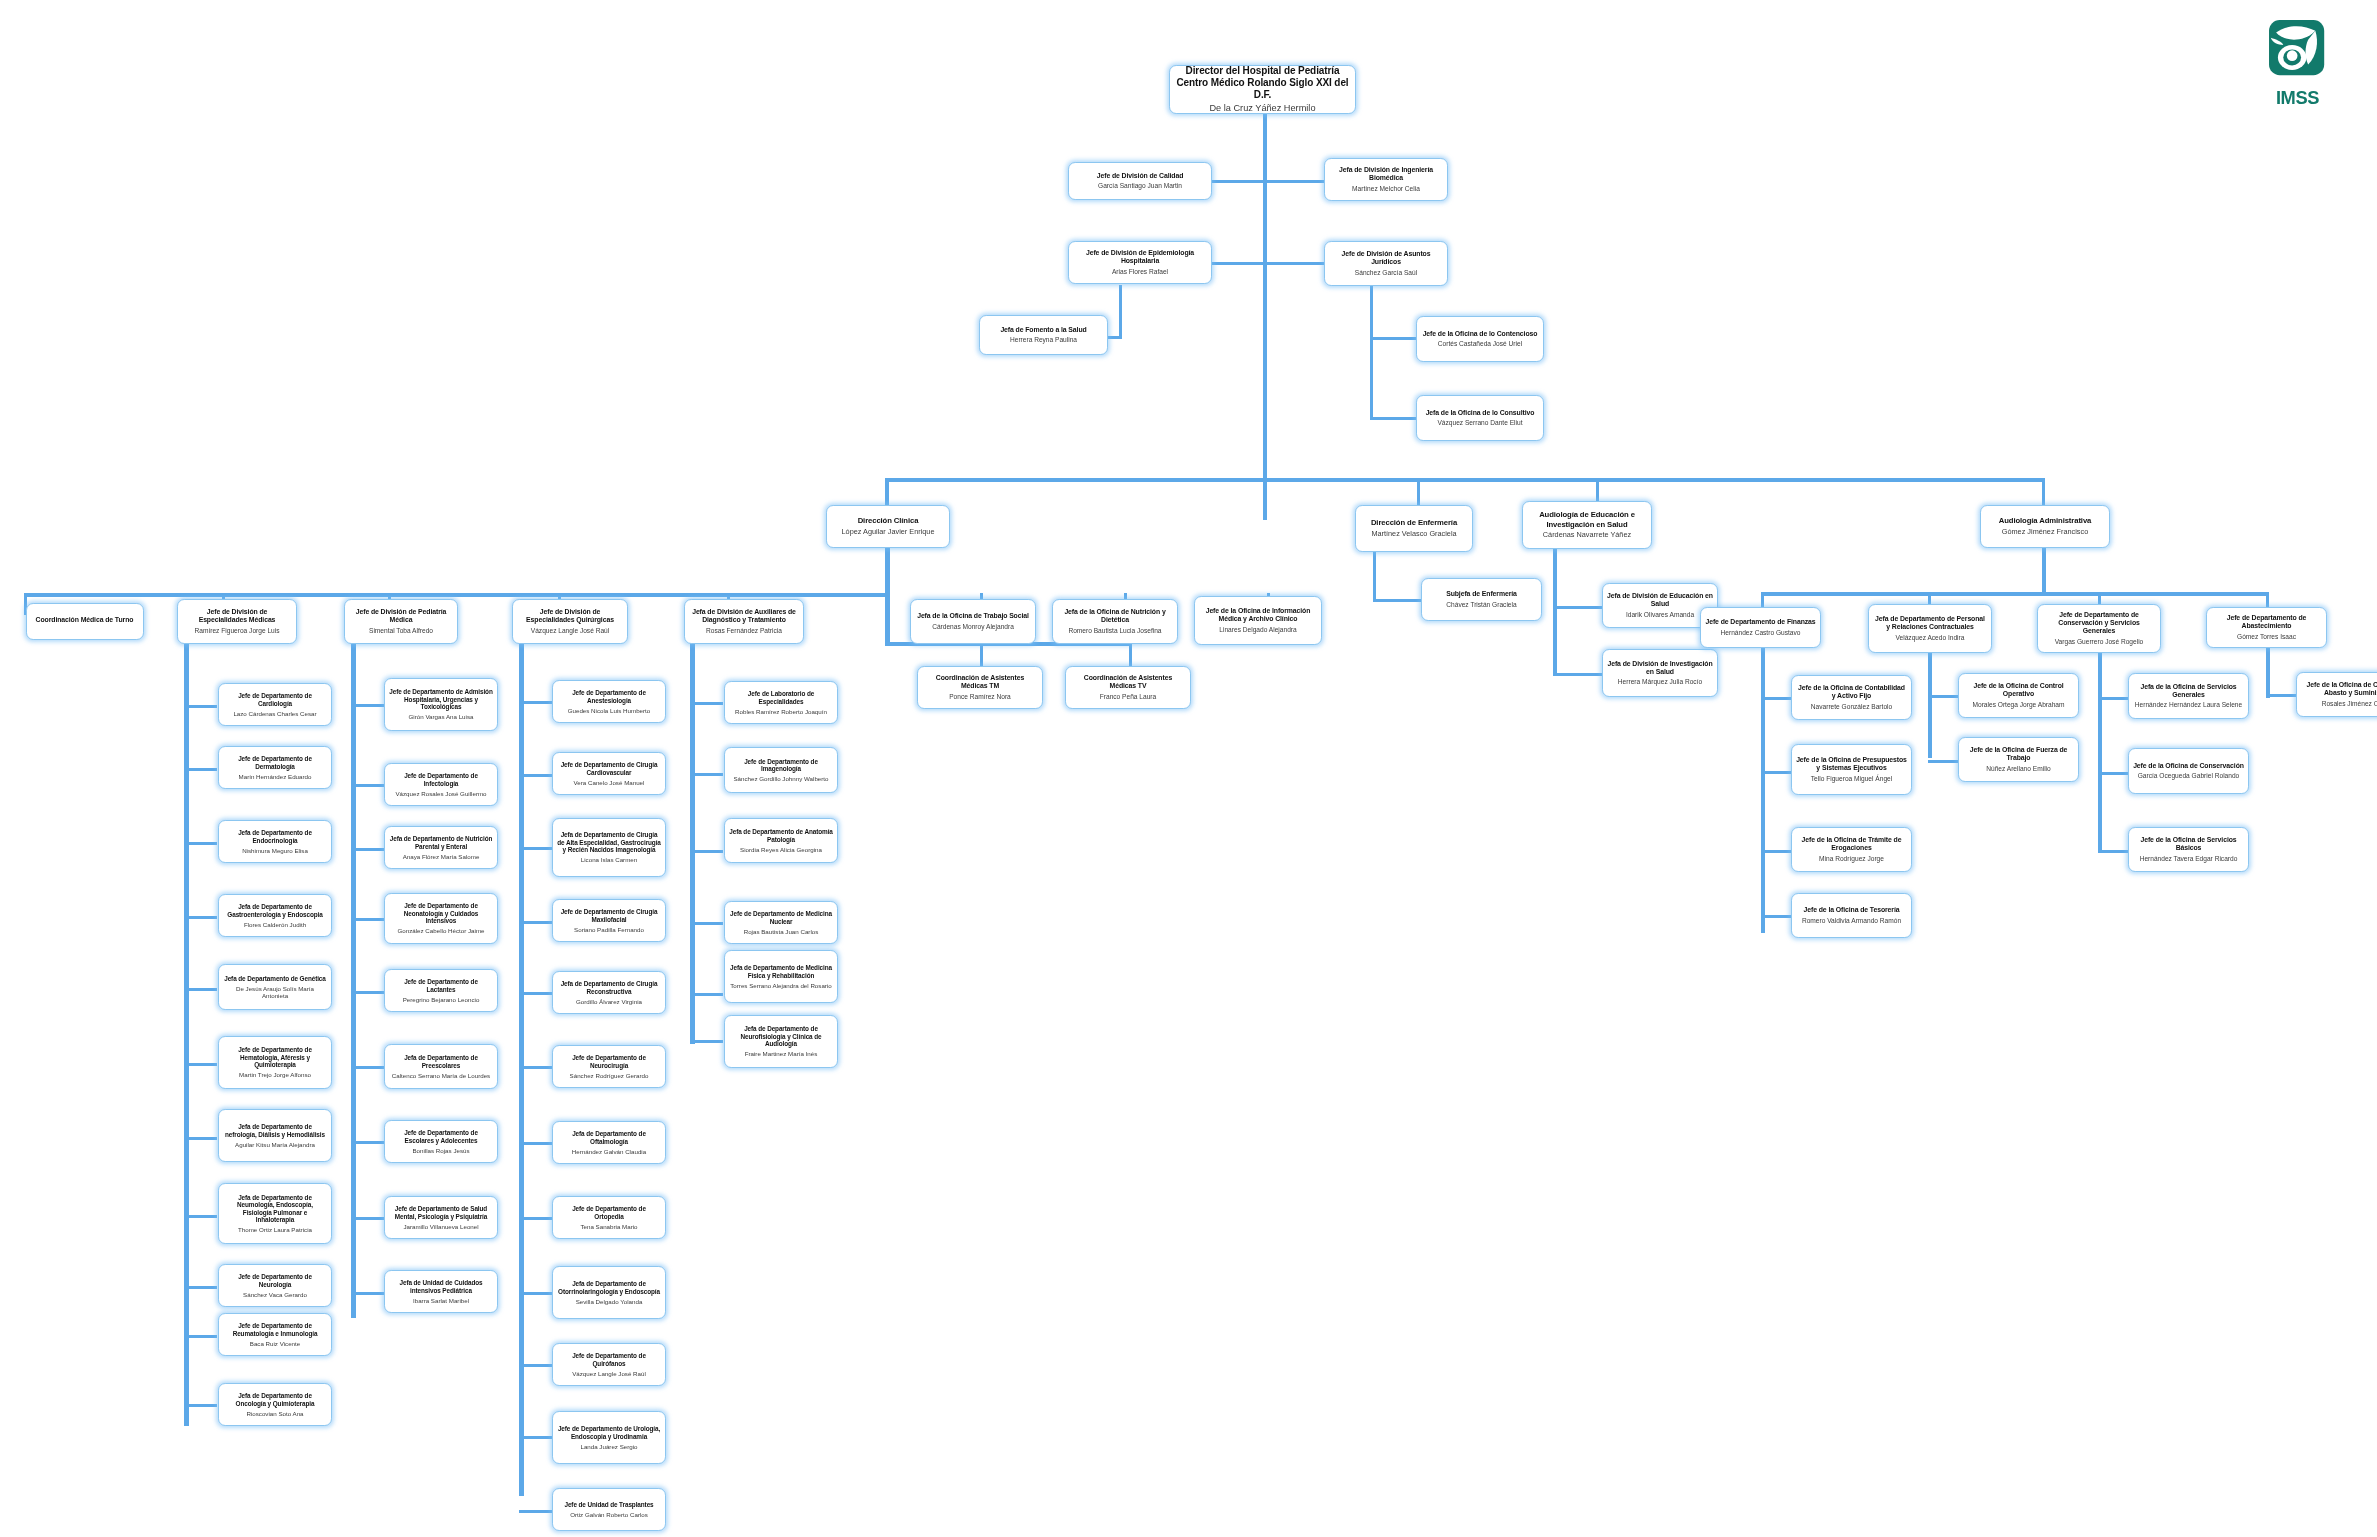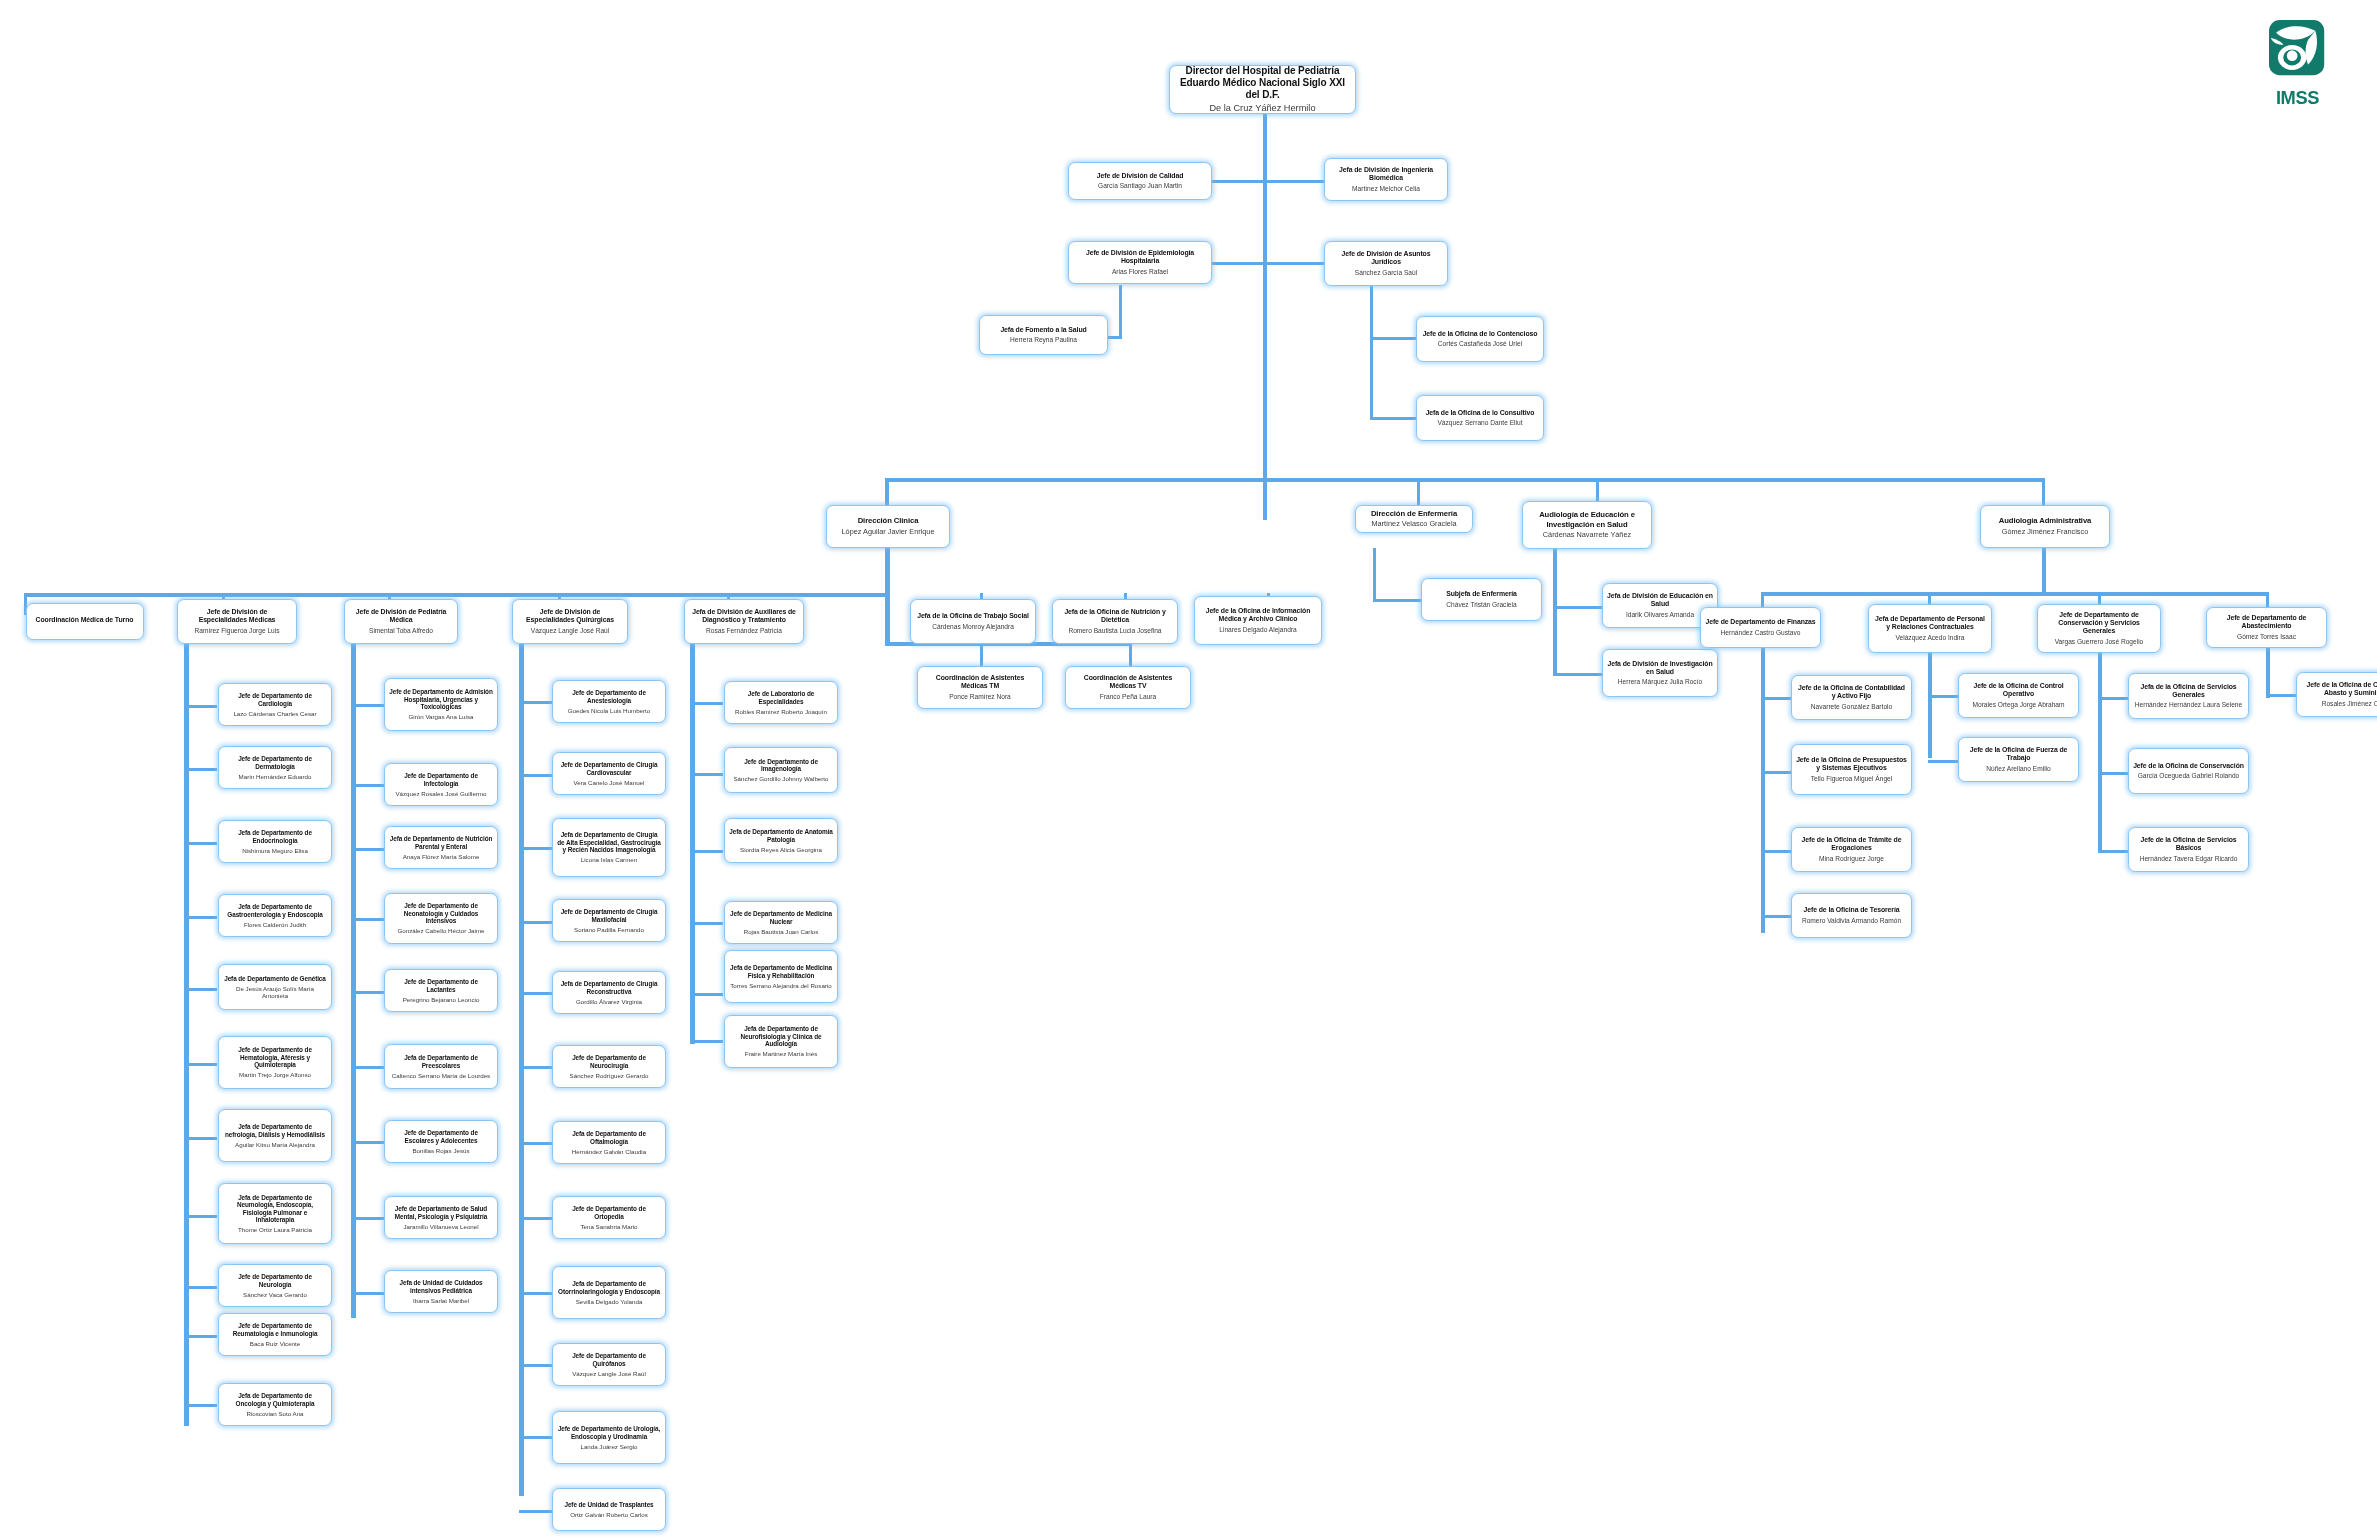--- a/index.html
+++ b/index.html
@@ -184,21 +184,21 @@
 
   <div class="line" style="left:690px;top:642px;width:4.8px;height:402px;"></div>
   <div class="line" style="left:690px;top:702px;width:33px;height:3.2px;"></div>
   <div class="line" style="left:690px;top:773px;width:33px;height:3.2px;"></div>
   <div class="line" style="left:690px;top:850px;width:33px;height:3.2px;"></div>
   <div class="line" style="left:690px;top:922px;width:33px;height:3.2px;"></div>
   <div class="line" style="left:690px;top:993px;width:33px;height:3.2px;"></div>
   <div class="line" style="left:690px;top:1040px;width:33px;height:3.2px;"></div>
 
   <div class="node s-root" style="left:1169px;top:65px;width:187px;height:49px;">
-    <div class="title">Director del Hospital de Pediatría Eduardo Médico Nacional Siglo XXI del D.F.</div>
+    <div class="title">Director del Hospital de Pediatría Centro Médico Rolando Siglo XXI del D.F.</div>
     <div class="person">De la Cruz Yáñez Hermilo</div>
   </div>
 
   <div class="node s-sm" style="left:1068px;top:162px;width:144px;height:38px;">
     <div class="title">Jefe de División de Calidad</div>
     <div class="person">García Santiago Juan Martin</div>
   </div>
 
   <div class="node s-sm" style="left:1324px;top:158px;width:124px;height:43px;">
     <div class="title">Jefa de División de Ingeniería Biomédica</div>
@@ -228,21 +228,21 @@
   <div class="node s-sm" style="left:1416px;top:395px;width:128px;height:46px;">
     <div class="title">Jefa de la Oficina de lo Consultivo</div>
     <div class="person">Vázquez Serrano Dante Eliut</div>
   </div>
 
   <div class="node s-md" style="left:826px;top:505px;width:124px;height:43px;">
     <div class="title">Dirección Clínica</div>
     <div class="person">López Aguilar Javier Enrique</div>
   </div>
 
-  <div class="node s-md" style="left:1355px;top:505px;width:118px;height:28px;">
+  <div class="node s-md" style="left:1355px;top:505px;width:118px;height:47px;">
     <div class="title">Dirección de Enfermería</div>
     <div class="person">Martínez Velasco Graciela</div>
   </div>
 
   <div class="node s-md" style="left:1522px;top:501px;width:130px;height:48px;">
     <div class="title">Audiología de Educación e Investigación en Salud</div>
     <div class="person">Cárdenas Navarrete Yáñez</div>
   </div>
 
   <div class="node s-md" style="left:1980px;top:505px;width:130px;height:43px;">

